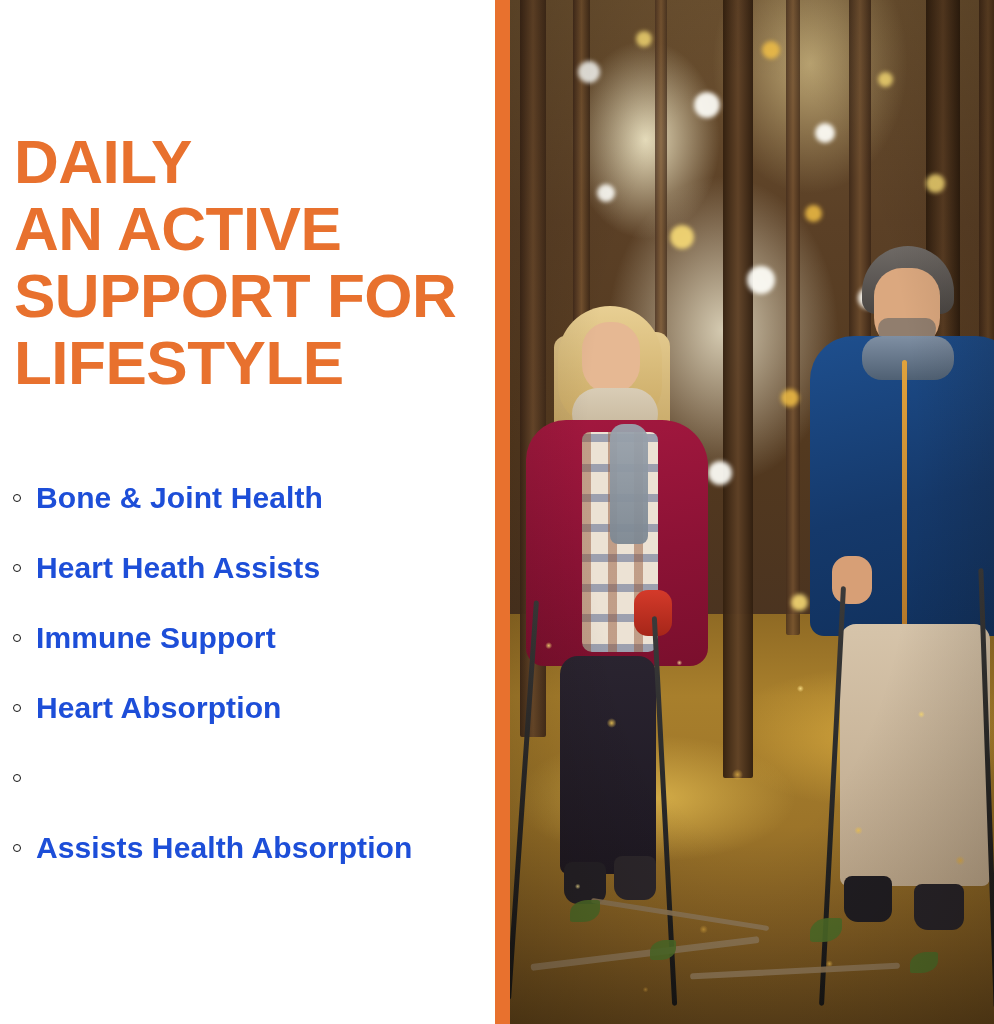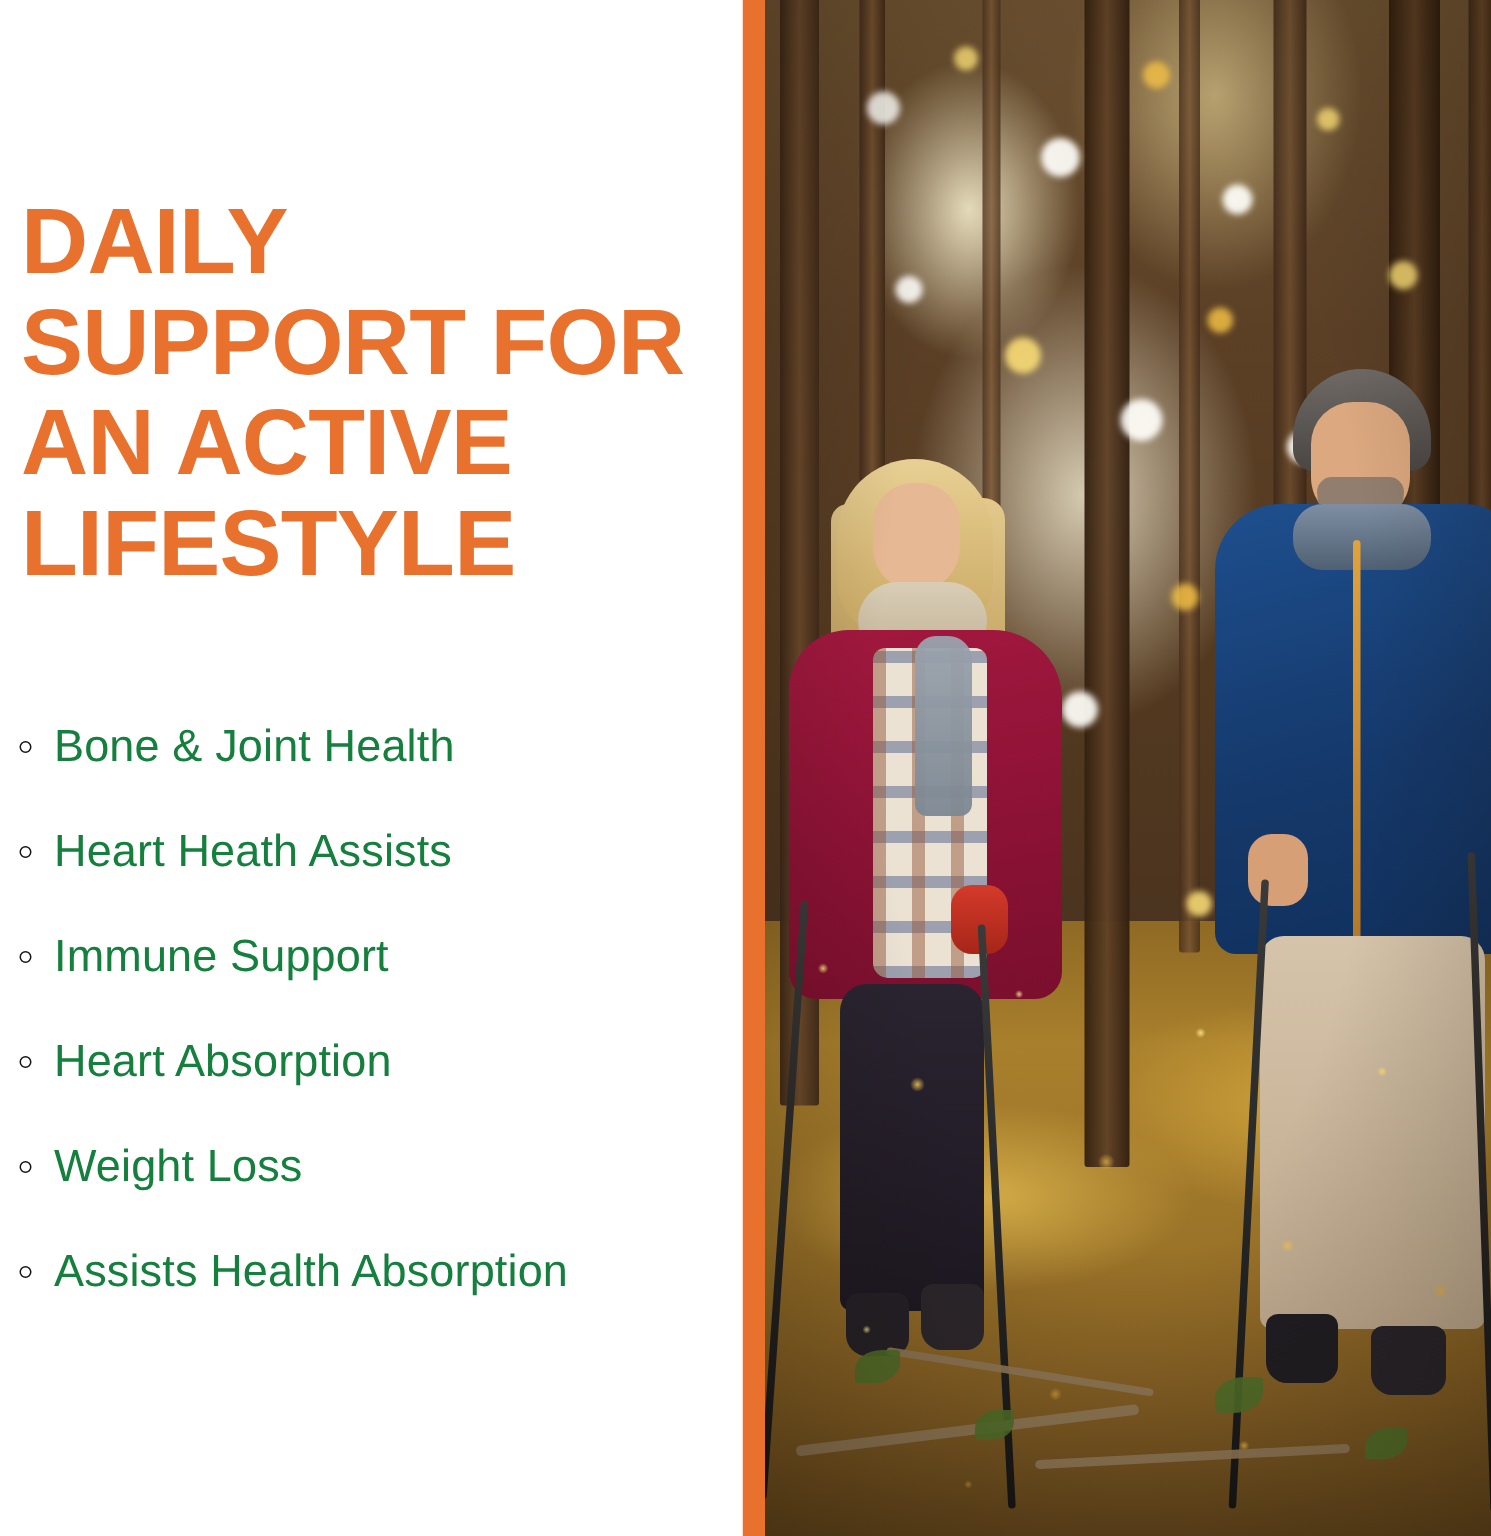--- a/index.html
+++ b/index.html
@@ -43,24 +43,24 @@
     left:8px; top:463px;
     width:480px;
     list-style:none;
   }
   .benefit-item {
     position:relative;
     height:70px;
     display:flex;
     align-items:center;
     padding-left:28px;
-    color:#15803d;
+    color:#1d4ed8;
     font-size:30px;
     line-height:34px;
-    font-weight:400;
+    font-weight:700;
     letter-spacing:0.1px;
     white-space:nowrap;
   }
   .benefit-bullet {
     position:absolute;
     left:5px; top:50%;
     transform:translateY(-50%);
     width:8px; height:8px;
     border:1.6px solid #141414;
     border-radius:50%;
@@ -251,22 +251,22 @@
 </style>
 </head>
 <body>
 
 <div class="banner">
 
   <div class="left-panel">
 
     <h1 class="headline">
       <span class="hl-line">DAILY</span>
+      <span class="hl-line">AN ACTIVE</span>
       <span class="hl-line">SUPPORT FOR</span>
-      <span class="hl-line">AN ACTIVE</span>
       <span class="hl-line">LIFESTYLE</span>
     </h1>
 
     <ul class="benefits">
       <li class="benefit-item">
         <span class="benefit-bullet"></span>
         <span>Bone &amp; Joint Health</span>
       </li>
       <li class="benefit-item">
         <span class="benefit-bullet"></span>
@@ -275,21 +275,20 @@
       <li class="benefit-item">
         <span class="benefit-bullet"></span>
         <span>Immune Support</span>
       </li>
       <li class="benefit-item">
         <span class="benefit-bullet"></span>
         <span>Heart Absorption</span>
       </li>
       <li class="benefit-item">
         <span class="benefit-bullet"></span>
-        <span>Weight Loss</span>
       </li>
       <li class="benefit-item">
         <span class="benefit-bullet"></span>
         <span>Assists Health Absorption</span>
       </li>
     </ul>
   </div>
 
   <div class="divider"></div>
 

